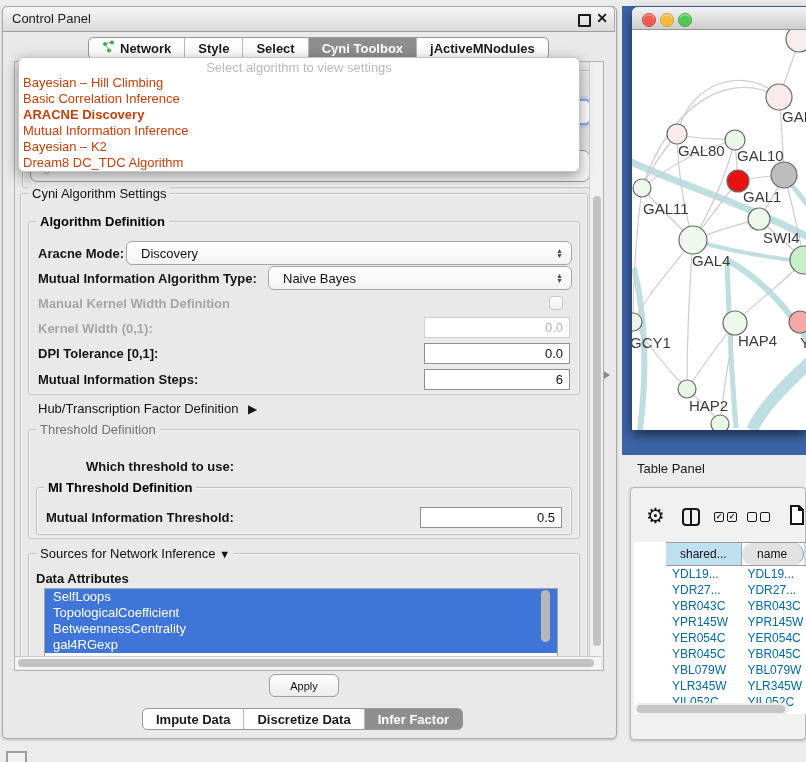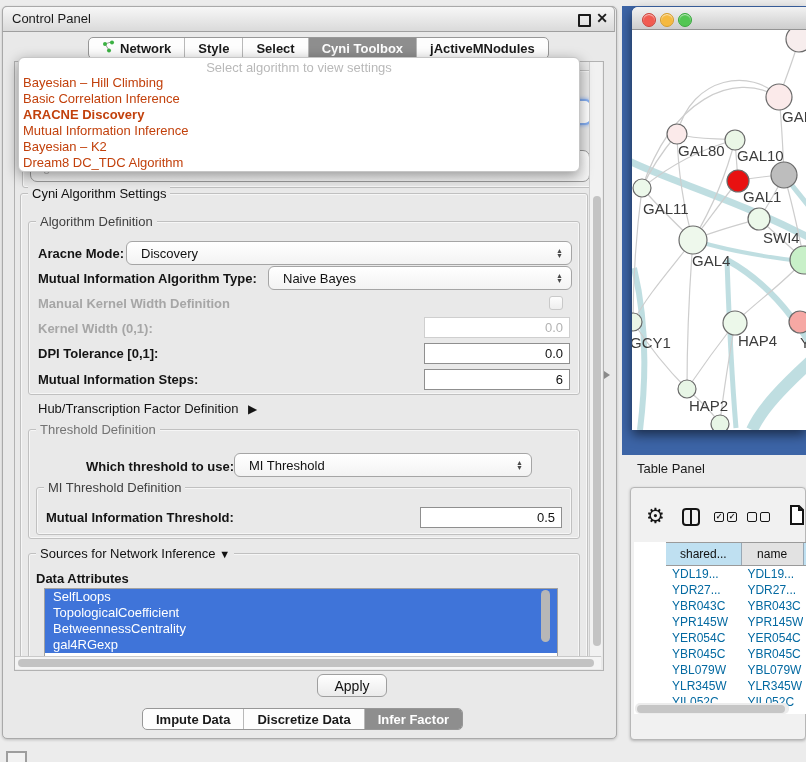--- a/index.html
+++ b/index.html
@@ -17,21 +17,21 @@
   .seg{display:inline-flex;border:1px solid #979797;border-radius:5px;overflow:hidden;background:#fdfdfd;height:22px;box-sizing:border-box;}
   .seg .segitem{display:flex;align-items:center;gap:5px;padding:0 13px;font-size:13px;font-weight:600;color:#1a1a1a;border-right:1px solid #b9b9b9;cursor:pointer;white-space:nowrap;}
   .seg .segitem:last-child{border-right:none;}
   .seg .segitem.sel{background:#8e8e8e;color:#fff;}
   .top-tabs{left:88px;top:37px;}
   .bottom-tabs{left:142px;top:708px;}
   
   .settings-panel{left:14px;top:61px;width:588px;height:608px;border:1px solid #b2b2b2;background:#e9e9e9;}
   .groupbox{border:1px solid #c0c0c0;border-radius:3px;box-shadow:inset 0 0 0 1px rgba(255,255,255,.6);}
   .grouptitle{background:#e9e9e9;padding:0 4px;font-size:13px;white-space:nowrap;}
-  .t-blue{color:#404040;}
+  .t-blue{color:#000000;font-weight:bold;}
   .t-green{color:#737373;}
   .lbl{font-weight:bold;font-size:13px;color:#141414;white-space:nowrap;}
   .lbl.dis{color:#a6a6a6;}
   .plain{font-size:13px;color:#141414;white-space:nowrap;}
   
   .combo{display:flex;align-items:center;background:linear-gradient(#ffffff,#f3f3f3);border:1px solid #a5a5a5;border-radius:6px;box-sizing:border-box;height:24px;cursor:pointer;}
   .combo .cval{flex:1;padding-left:14px;font-size:13px;color:#111;white-space:nowrap;overflow:hidden;}
   .combo .arrows{display:flex;flex-direction:column;align-items:center;padding-right:8px;color:#4a4a4a;font-size:7px;line-height:5px;}
   
   .field{background:#fff;border:1px solid #8f8f8f;box-sizing:border-box;font-size:13px;text-align:right;padding:0 6px;display:flex;align-items:center;justify-content:flex-end;}
@@ -44,21 +44,21 @@
   .pop-item{height:16px;line-height:16px;font-size:13px;color:#c2410c;cursor:pointer;white-space:nowrap;}
   .pop-item.bold{font-weight:bold;}
   
   .attr-list{left:44px;top:588px;width:512px;height:68px;background:#fff;border:1px solid #a2a2a2;overflow:hidden;}
   .attr-row{height:16px;line-height:16px;padding-left:8px;background:#3f74d9;color:#fff;font-size:13px;cursor:pointer;white-space:nowrap;}
   
   .sb-track-v{background:#f1f1f1;border-left:1px solid #cfcfcf;box-sizing:border-box;}
   .sb-track-h{background:#f4f4f4;border-top:1px solid #c9c9c9;box-sizing:border-box;}
   .sb-thumb{background:#c3c3c3;border-radius:4px;}
   
-  .pushbtn{display:flex;align-items:center;justify-content:center;background:linear-gradient(#ffffff,#ebebeb);border:1px solid #9f9f9f;border-radius:6px;font-size:14px;cursor:pointer;box-sizing:border-box;margin-left:48px;}
+  .pushbtn{display:flex;align-items:center;justify-content:center;background:linear-gradient(#ffffff,#ebebeb);border:1px solid #9f9f9f;border-radius:6px;font-size:11px;cursor:pointer;box-sizing:border-box;}
   
   .blue-panel{left:622px;top:6px;width:184px;height:449px;background:#3c64a6;}
   .net-window{left:632px;top:7px;width:174px;height:423px;background:#fff;border-radius:6px 0 0 0;box-shadow:0 5px 12px rgba(0,0,0,.55);}
   .net-titlebar{left:0;top:0;width:174px;height:23px;background:linear-gradient(#f2f2f2,#cdcdcd);border-bottom:1px solid #949494;border-radius:6px 0 0 0;box-sizing:border-box;}
   .light{top:6px;width:12px;height:12px;border-radius:50%;box-shadow:inset 0 1px 1px rgba(255,255,255,.7);cursor:pointer;}
   .net-canvas{left:0;top:23px;width:174px;height:400px;overflow:hidden;background:#fff;}
   
   .tp-title{left:637px;top:461px;font-size:13px;color:#1a1a1a;}
   .tbl-window{left:630px;top:487px;width:176px;height:253px;background:#f1f1f1;border:1px solid #b7b7b7;border-radius:4px;box-shadow:0 1px 3px rgba(0,0,0,.25);box-sizing:border-box;}
   .gear{left:646px;top:504px;font-family:"DejaVu Sans",sans-serif;font-size:21px;color:#151515;cursor:pointer;}
@@ -159,27 +159,20 @@
 
   <div class="abs plain" style="left:38px;top:401px;">
     <span>Hub/Transcription Factor Definition</span>
     <span style="font-size:12px;padding-left:6px;">▶</span>
   </div>
 
   <div class="abs groupbox" style="left:28px;top:429px;width:550px;height:108px;"></div>
   <div class="abs grouptitle t-green" style="left:36px;top:422px;">Threshold Definition</div>
 
   <div class="abs lbl" style="left:86px;top:459px;">Which threshold to use:</div>
-  <div class="abs combo" style="left:234px;top:453px;width:298px;">
-    <span class="cval">MI Threshold</span>
-    <span class="arrows">
-        <span>▲</span>
-        <span>▼</span>
-      </span>
-  </div>
 
   <div class="abs groupbox" style="left:36px;top:487px;width:534px;height:46px;"></div>
   <div class="abs grouptitle t-blue" style="left:44px;top:480px;">MI Threshold Definition</div>
   <div class="abs lbl" style="left:46px;top:510px;">Mutual Information Threshold:</div>
   <div class="abs field" style="left:420px;top:507px;width:142px;height:21px;">0.5</div>
 
   <div class="abs groupbox" style="left:28px;top:553px;width:550px;height:110px;"></div>
   <div class="abs grouptitle" style="left:36px;top:546px;">
     <span>Sources for Network Inference</span>
     <span style="font-size:11px;">▼</span>
@@ -314,21 +307,21 @@
   <div class="abs" style="left:789px;top:505px;">
     <svg width="16" height="20" viewBox="0 0 16 20">
         <path d="M2,1 L10,1 L14,5 L14,19 L2,19 Z" fill="#fff" stroke="#151515" stroke-width="2"></path>
         <path d="M10,1 L10,5 L14,5" fill="none" stroke="#151515" stroke-width="2"></path>
       </svg>
   </div>
 
   <div class="abs tbl-body">
     <div class="tbl-header" id="tbl-header">
         <div class="th hb" style="width: 88px;">shared...</div>
-        <div class="th hg" style="width: 72px;">name</div>
+        <div class="th hg" style="width: 72px; border-radius: 11px;">name</div>
         <div class="th hb" style="width: 40px;">A</div>
       </div>
     <div id="tbl-rows">
         <div class="tr">
           <div class="td" style="width: 88px;">YDL19...</div>
           <div class="td" style="width: 72px;">YDL19...</div>
           <div class="td" style="width: 40px;">13</div>
         </div>
         <div class="tr">
           <div class="td" style="width: 88px;">YDR27...</div>

